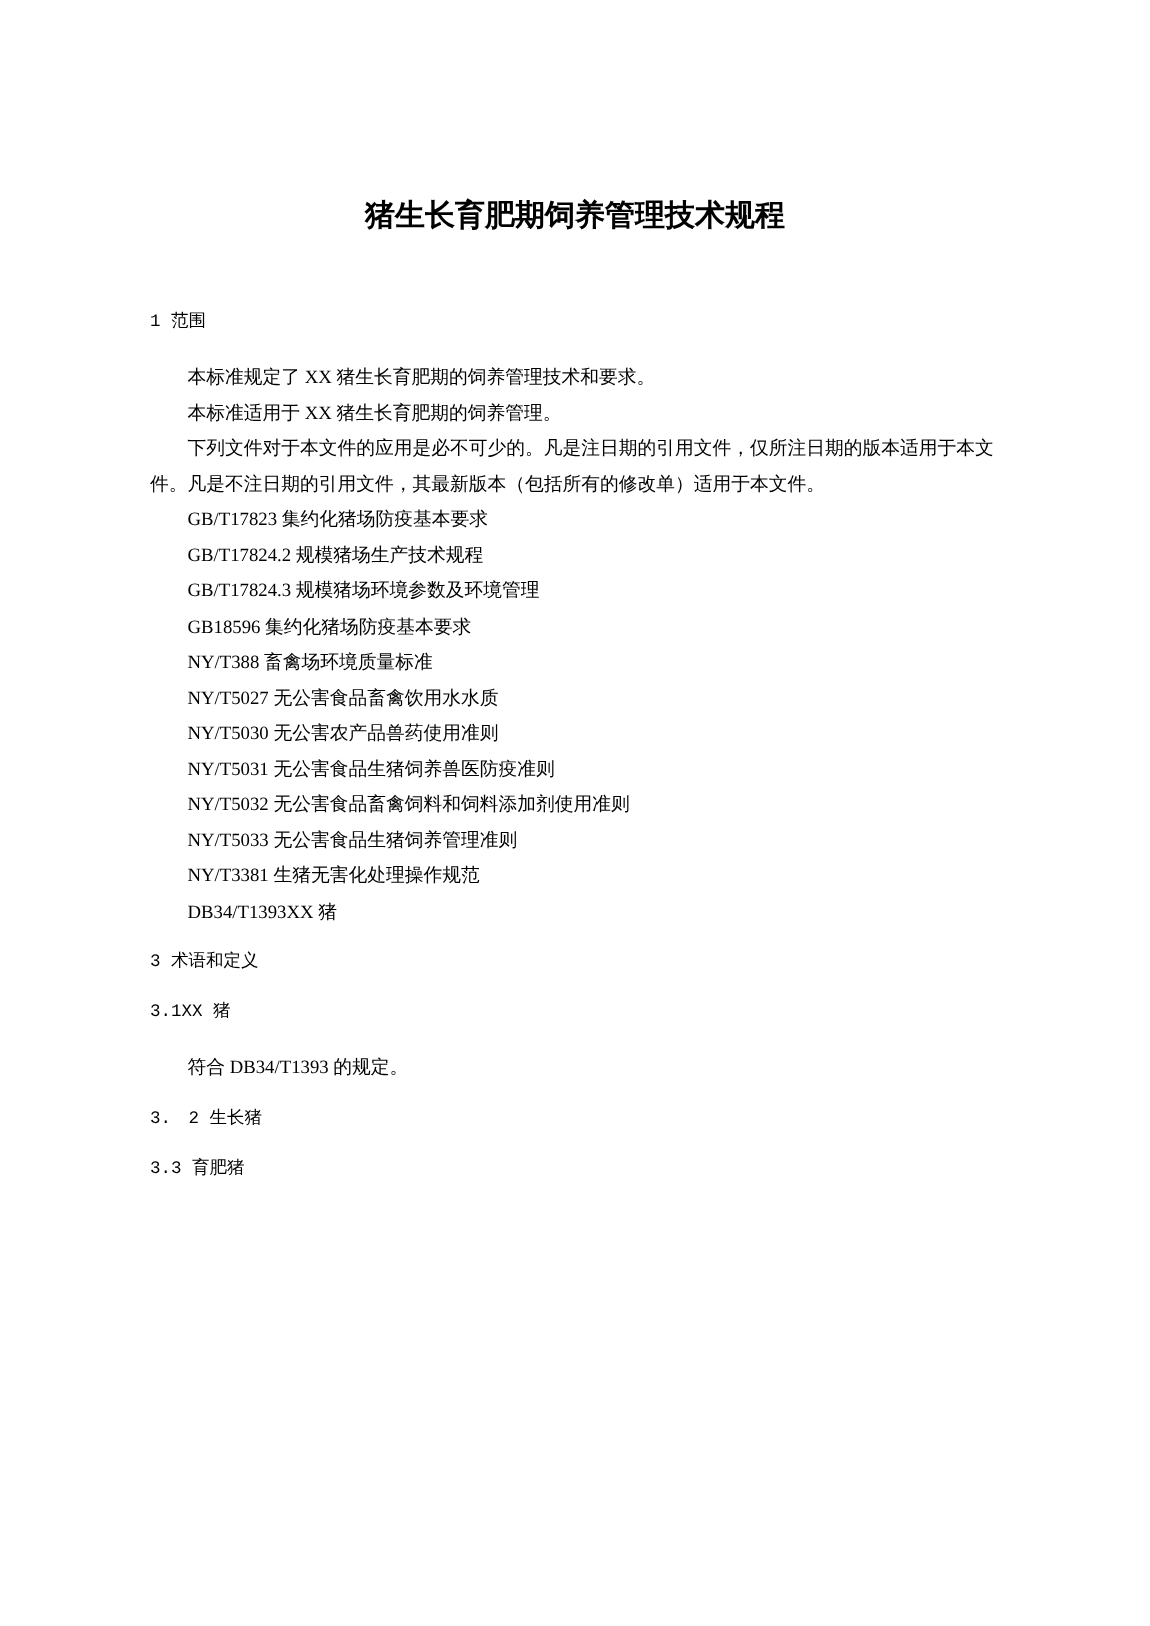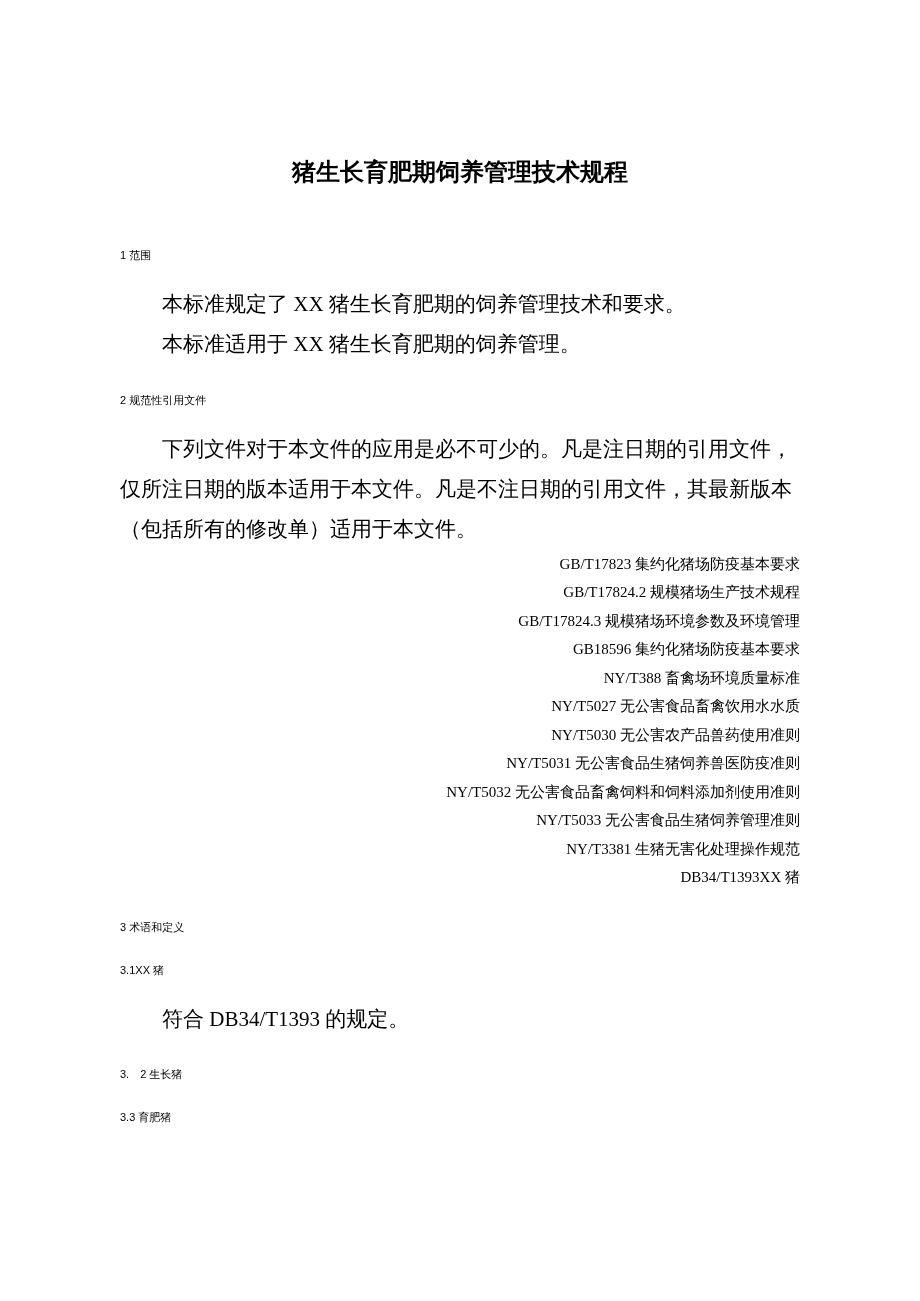--- a/index.html
+++ b/index.html
@@ -15,54 +15,52 @@
     padding: 140px 120px 60px 120px;
   }
   .title {
     text-align: center;
     font-size: 24px;
     font-weight: bold;
     margin-bottom: 60px;
     font-family: Liberation Serif, serif;
   }
   .section-heading {
-    font-size: 11px;
-    margin-top: 28px;
+    font-size: 14px;
+    margin-top: 16px;
     margin-bottom: 22px;
-    font-family: Liberation Sans, sans-serif;
+    font-family: Liberation Mono, monospace;
   }
   .body-text {
-    font-size: 21px;
+    font-size: 15px;
     line-height: 1.9;
     text-indent: 2em;
     margin: 0;
   }
   .ref-list {
     font-size: 15px;
     line-height: 1.9;
     margin: 0;
     padding-left: 2em;
-    text-align: right;
   }
   .ref-item {
     margin: 0;
   }
 </style>
 </head>
 <body>
 
 <div class="page">
 
   <h1 class="title">猪生长育肥期饲养管理技术规程</h1>
 
   <div class="section-heading">1 范围</div>
   <p class="body-text">本标准规定了 XX 猪生长育肥期的饲养管理技术和要求。</p>
   <p class="body-text">本标准适用于 XX 猪生长育肥期的饲养管理。</p>
 
-  <div class="section-heading">2 规范性引用文件</div>
   <p class="body-text" style="text-indent:2em;">下列文件对于本文件的应用是必不可少的。凡是注日期的引用文件，仅所注日期的版本适用于本文件。凡是不注日期的引用文件，其最新版本（包括所有的修改单）适用于本文件。</p>
   <div class="ref-list">
     <p class="ref-item">GB/T17823 集约化猪场防疫基本要求</p>
     <p class="ref-item">GB/T17824.2 规模猪场生产技术规程</p>
     <p class="ref-item">GB/T17824.3 规模猪场环境参数及环境管理</p>
     <p class="ref-item">GB18596 集约化猪场防疫基本要求</p>
     <p class="ref-item">NY/T388 畜禽场环境质量标准</p>
     <p class="ref-item">NY/T5027 无公害食品畜禽饮用水水质</p>
     <p class="ref-item">NY/T5030 无公害农产品兽药使用准则</p>
     <p class="ref-item">NY/T5031 无公害食品生猪饲养兽医防疫准则</p>

